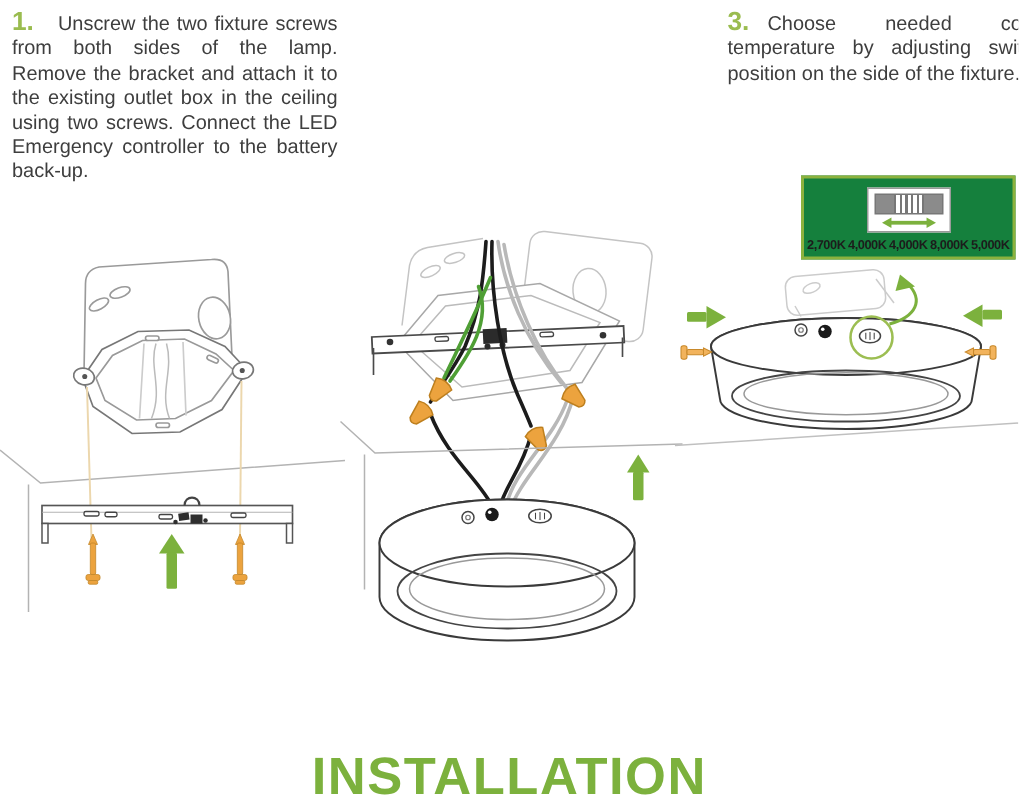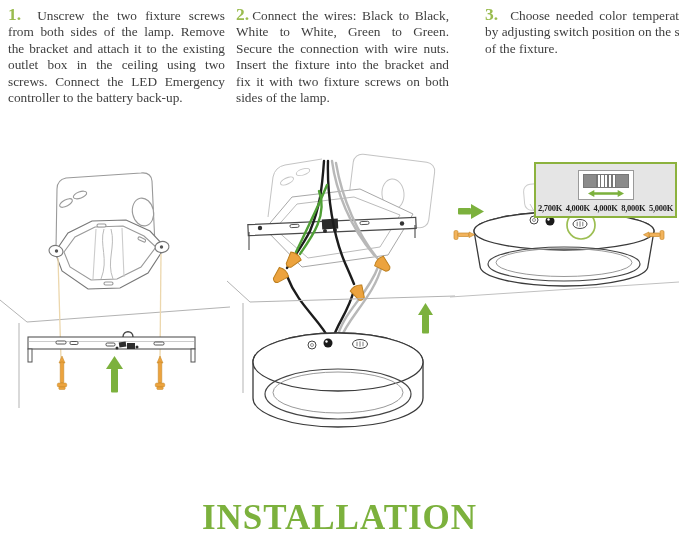--- a/index.html
+++ b/index.html
@@ -1,54 +1,53 @@
 <!DOCTYPE html>
 <html style="--accent-green: #7cb13d; --number-green: #9abc4f; --wire-green: #4f9f35; --screw-orange: #eca33e; --pale-orange: #ecd7ad; --border-green: #8cb23e; --text-color: #3e3e3e;"><head>
 <meta charset="utf-8">
 <style>
   html,body{margin:0;padding:0;background:#fff;}
   .canvas{position:relative;width:679px;height:540px;background:#fff;overflow:hidden;
-          font-family:Liberation Serif, serif;}
+          font-family:Liberation Sans, sans-serif;}
   .step{position:absolute;color:var(--text-color);font-size:13.3px;line-height:16.4px;
         text-align:justify;margin:0;}
   .step .num{font-weight:bold;font-size:17.5px;color:var(--number-green);line-height:1;}
   #step1{left:8px;top:6px;width:217px;}
   #step2{left:236px;top:6px;width:213px;}
   #step3{left:461px;top:6px;width:211px;margin-left:24px;}
   #step1 .num{margin-right:16px;}
   #step2 .num{margin-right:3px;}
   #step3 .num{margin-right:12px;}
   svg{position:absolute;overflow:visible;}
   #illus1{left:0;top:155px;}
   #illus2{left:230px;top:155px;}
   #illus3{left:450px;top:178px;}
   .g-fill{fill:var(--accent-green);}
   .nut{fill:var(--screw-orange);stroke:#bd7f1e;stroke-width:1;}
   .screw{fill:var(--screw-orange);stroke:#c08427;stroke-width:0.5;}
   .screw-lite{fill:#f2b35c;stroke:#c8892b;stroke-width:0.7;}
   .ct-box{position:absolute;left:534px;top:117px;width:139px;height:52px;
-          border:2px solid var(--border-green);background:#e5e5e5;margin-top:45px;}
+          border:2px solid var(--border-green);background:#15803d;}
   .ct-switch{position:absolute;left:50%;transform:translateX(-50%);top:6px;width:56px;height:30px;
              border:1px solid #9a9a9a;background:#fff;box-sizing:border-box;}
   .ct-slider{margin:3px auto 0;width:46px;height:14px;border:1px solid #777;display:flex;box-sizing:border-box;}
   .ct-end{width:12px;background:#8b8b8b;}
   .ct-stripes{flex:1;background:repeating-linear-gradient(90deg,#777 0,#777 1.5px,#fff 1.5px,#fff 3.8px);}
   .ct-arrow{position:static;display:block;margin:1px auto 0;width:38px;height:9px;fill:var(--accent-green);}
   .ct-labels{position:absolute;left:2px;right:2px;bottom:3px;display:flex;justify-content:space-between;
              font-size:8.5px;font-weight:bold;letter-spacing:-0.3px;color:#1c1c1c;white-space:nowrap;}
   .title{position:absolute;left:0;right:0;top:498px;text-align:center;font-size:35px;font-weight:bold;
          letter-spacing:1px;color:var(--accent-green);margin:0;}
 </style>
 </head>
 <body>
 
 <div class="canvas">
 
   <p class="step" id="step1"><span class="num">1.</span><span>Unscrew the two fixture screws from both sides of the lamp. Remove the bracket and attach it to the existing outlet box in the ceiling using two screws. Connect the LED Emergency controller to the battery back-up.</span></p>
-  <p class="step" id="step2"><span class="num">2.</span><span>Connect the wires: Black to Black, White to White, Green to Green. Secure the connection with wire nuts. Insert the fixture into the bracket and fix it with two fixture screws on both sides of the lamp.</span></p>
   <p class="step" id="step3"><span class="num">3.</span><span>Choose needed color temperature by adjusting switch position on the side of the fixture.</span></p>
 
   <svg id="illus1" width="230" height="255" viewBox="0 0 230 255">
     <g stroke="#b3b3b3" fill="none" stroke-width="1">
       <path d="M0,145 L27,167 L230,152"></path>
       <path d="M19,168 L19,253"></path>
     </g>
     <g stroke="#9a9a9a" fill="#fff" stroke-width="1.1">
       <path d="M56,94 L57,34 Q57,25 66,23 L141,18 Q151,17 152,26 L155,90"></path>
       <ellipse cx="66" cy="48" rx="7" ry="3.2" transform="rotate(-28 66 48)"></ellipse>

